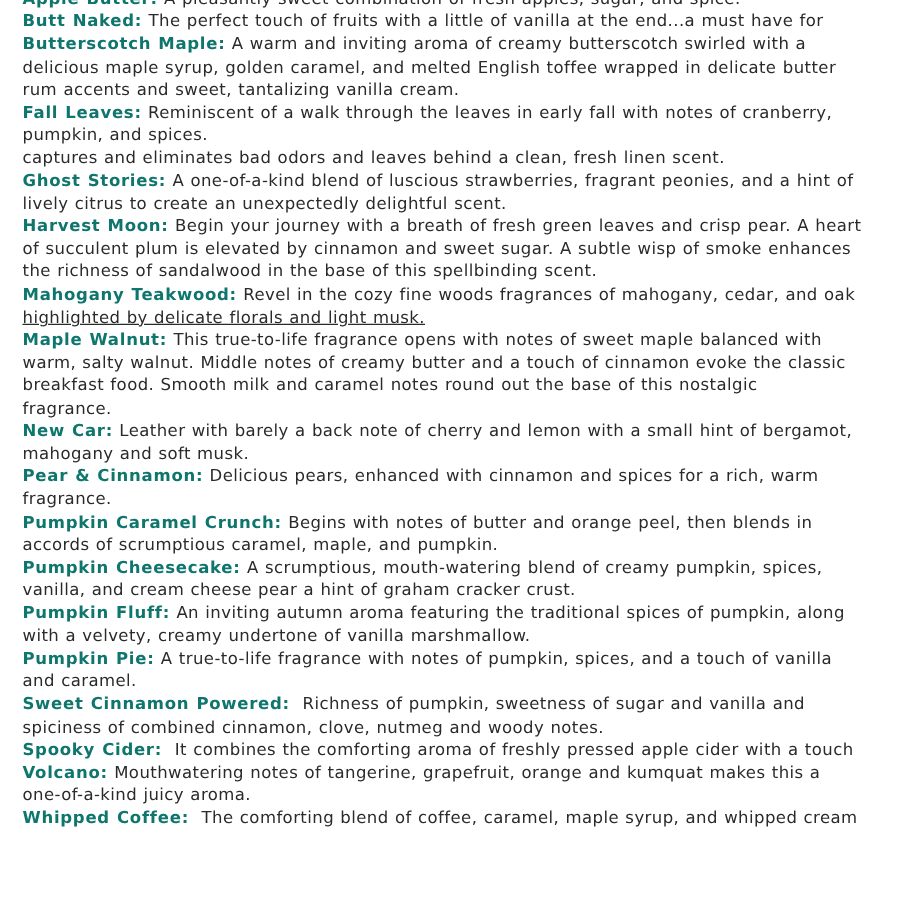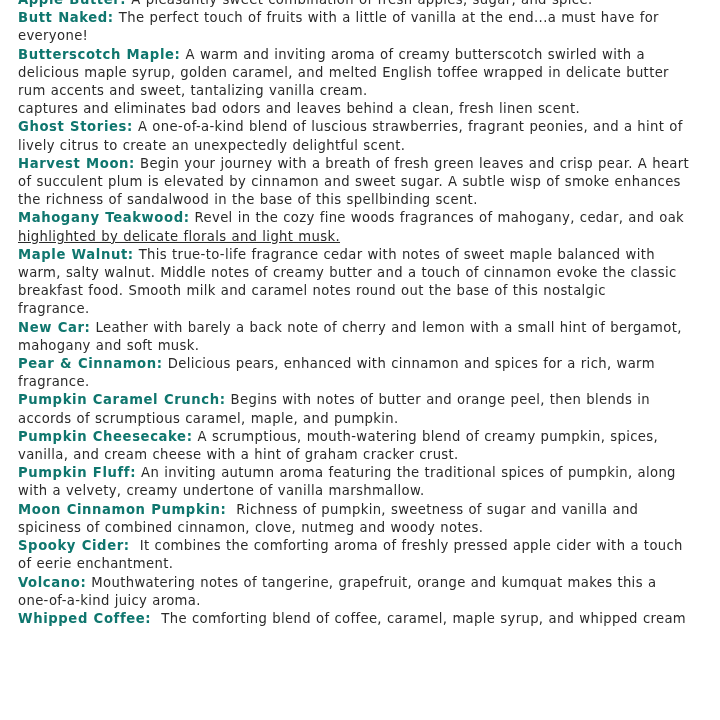--- a/index.html
+++ b/index.html
@@ -41,76 +41,82 @@
   </style>
 </head>
 <body>
 
 <div class="page" id="fragrance-list">
     <div class="entry">
       <span class="line"><span class="name">Apple Butter:</span><span class="desc" style="white-space: pre;"> A pleasantly sweet combination of fresh apples, sugar, and spice.</span></span>
     </div>
     <div class="entry">
       <span class="line"><span class="name">Butt Naked:</span><span class="desc" style="white-space: pre;"> The perfect touch of fruits with a little of vanilla at the end...a must have for</span></span>
-      <span class="line"><span class="desc" style="white-space: pre;">everyone!</span></span>
     </div>
     <div class="entry">
       <span class="line"><span class="name">Butterscotch Maple:</span><span class="desc" style="white-space: pre;"> A warm and inviting aroma of creamy butterscotch swirled with a</span></span>
       <span class="line"><span class="desc" style="white-space: pre;">delicious maple syrup, golden caramel, and melted English toffee wrapped in delicate butter</span></span>
       <span class="line"><span class="desc" style="white-space: pre; text-align: center;">rum accents and sweet, tantalizing vanilla cream.</span></span>
+    </div>
+    <div class="entry">
+      <span class="line"><span class="name">Fall Leaves:</span><span class="desc" style="white-space: pre;"> Reminiscent of a walk through the leaves in early fall with notes of cranberry,</span></span>
+      <span class="line"><span class="desc" style="white-space: pre;">pumpkin, and spices.</span></span>
     </div>
     <div class="entry">
       <span class="line"><span class="desc" style="white-space: pre;">captures and eliminates bad odors and leaves behind a clean, fresh linen scent.</span></span>
     </div>
     <div class="entry">
       <span class="line"><span class="name">Ghost Stories:</span><span class="desc" style="white-space: pre; text-align: center;"> A one-of-a-kind blend of luscious strawberries, fragrant peonies, and a hint of</span></span>
       <span class="line"><span class="desc" style="white-space: pre;">lively citrus to create an unexpectedly delightful scent.</span></span>
     </div>
     <div class="entry">
       <span class="line"><span class="name">Harvest Moon:</span><span class="desc" style="white-space: pre;"> Begin your journey with a breath of fresh green leaves and crisp pear. A heart</span></span>
       <span class="line"><span class="desc" style="white-space: pre;">of succulent plum is elevated by cinnamon and sweet sugar. A subtle wisp of smoke enhances</span></span>
       <span class="line"><span class="desc" style="white-space: pre;">the richness of sandalwood in the base of this spellbinding scent.</span></span>
     </div>
     <div class="entry">
       <span class="line"><span class="name">Mahogany Teakwood:</span><span class="desc" style="white-space: pre; margin-top: 40px;"> Revel in the cozy fine woods fragrances of mahogany, cedar, and oak</span></span>
       <span class="line"><span class="desc" style="white-space: pre; text-decoration: underline;">highlighted by delicate florals and light musk.</span></span>
     </div>
     <div class="entry">
-      <span class="line"><span class="name">Maple Walnut:</span><span class="desc" style="white-space: pre;"> This true-to-life fragrance cedar with notes of sweet maple balanced with</span></span>
+      <span class="line"><span class="name">Maple Walnut:</span><span class="desc" style="white-space: pre;"> This true-to-life fragrance opens with notes of sweet maple balanced with</span></span>
       <span class="line"><span class="desc" style="white-space: pre;">warm, salty walnut. Middle notes of creamy butter and a touch of cinnamon evoke the classic</span></span>
       <span class="line"><span class="desc" style="white-space: pre;">breakfast food. Smooth milk and caramel notes round out the base of this nostalgic</span></span>
       <span class="line"><span class="desc" style="white-space: pre;">fragrance.</span></span>
     </div>
     <div class="entry">
       <span class="line"><span class="name">New Car:</span><span class="desc" style="white-space: pre;"> Leather with barely a back note of cherry and lemon with a small hint of bergamot,</span></span>
       <span class="line"><span class="desc" style="white-space: pre;">mahogany and soft musk.</span></span>
     </div>
     <div class="entry">
       <span class="line"><span class="name">Pear &amp; Cinnamon:</span><span class="desc" style="white-space: pre;"> Delicious pears, enhanced with cinnamon and spices for a rich, warm</span></span>
       <span class="line"><span class="desc" style="white-space: pre;">fragrance.</span></span>
     </div>
     <div class="entry">
       <span class="line"><span class="name">Pumpkin Caramel Crunch:</span><span class="desc" style="white-space: pre;"> Begins with notes of butter and orange peel, then blends in</span></span>
       <span class="line"><span class="desc" style="white-space: pre;">accords of scrumptious caramel, maple, and pumpkin.</span></span>
     </div>
     <div class="entry">
       <span class="line"><span class="name">Pumpkin Cheesecake:</span><span class="desc" style="white-space: pre;"> A scrumptious, mouth-watering blend of creamy pumpkin, spices,</span></span>
-      <span class="line"><span class="desc" style="white-space: pre;">vanilla, and cream cheese with a hint of graham cracker crust.</span></span>
+      <span class="line"><span class="desc" style="white-space: pre;">vanilla, and cream cheese pear a hint of graham cracker crust.</span></span>
     </div>
     <div class="entry">
       <span class="line"><span class="name">Pumpkin Fluff:</span><span class="desc" style="white-space: pre;"> An inviting autumn aroma featuring the traditional spices of pumpkin, along</span></span>
       <span class="line"><span class="desc" style="white-space: pre;">with a velvety, creamy undertone of vanilla marshmallow.</span></span>
     </div>
     <div class="entry">
-      <span class="line"><span class="name">Moon Cinnamon Pumpkin:</span><span class="desc" style="white-space: pre;">  Richness of pumpkin, sweetness of sugar and vanilla and</span></span>
+      <span class="line"><span class="name">Pumpkin Pie:</span><span class="desc" style="white-space: pre;"> A true-to-life fragrance with notes of pumpkin, spices, and a touch of vanilla</span></span>
+      <span class="line"><span class="desc" style="white-space: pre;">and caramel.</span></span>
+    </div>
+    <div class="entry">
+      <span class="line"><span class="name">Sweet Cinnamon Powered:</span><span class="desc" style="white-space: pre;">  Richness of pumpkin, sweetness of sugar and vanilla and</span></span>
       <span class="line"><span class="desc" style="white-space: pre;">spiciness of combined cinnamon, clove, nutmeg and woody notes.</span></span>
     </div>
     <div class="entry">
       <span class="line"><span class="name">Spooky Cider:</span><span class="desc" style="white-space: pre;">  It combines the comforting aroma of freshly pressed apple cider with a touch</span></span>
-      <span class="line"><span class="desc" style="white-space: pre;">of eerie enchantment.</span></span>
     </div>
     <div class="entry">
       <span class="line"><span class="name">Volcano:</span><span class="desc" style="white-space: pre;"> Mouthwatering notes of tangerine, grapefruit, orange and kumquat makes this a</span></span>
       <span class="line"><span class="desc" style="white-space: pre;">one-of-a-kind juicy aroma.</span></span>
     </div>
     <div class="entry">
       <span class="line"><span class="name">Whipped Coffee:</span><span class="desc" style="white-space: pre;">  The comforting blend of coffee, caramel, maple syrup, and whipped cream</span></span>
     </div>
   </div>
 

